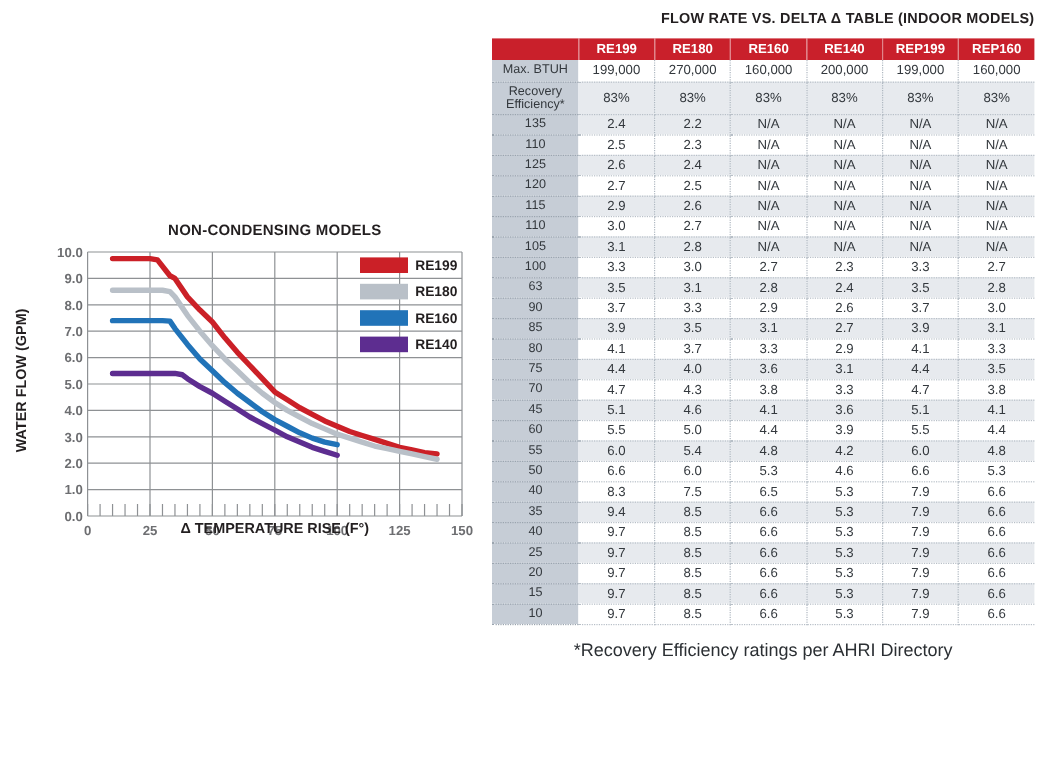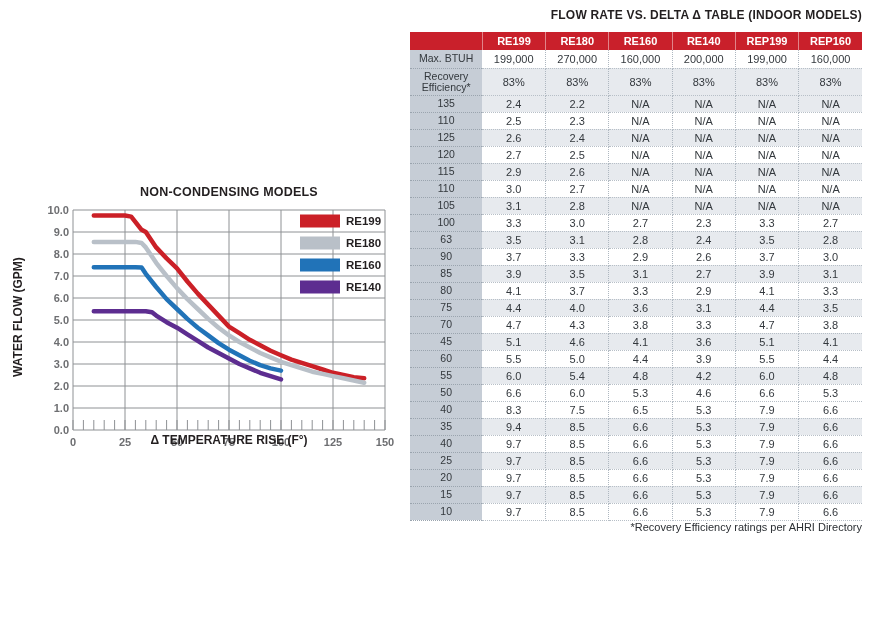--- a/index.html
+++ b/index.html
@@ -33,21 +33,21 @@
   thead th:last-child { border-right:none; }
   td.lab { background:#c6cdd6; font-size:10.5px; color:#33383d;
            border-bottom:1px dotted #9aa4ae; line-height:1.05; padding:2px 1px;margin-left:31px; }
   td.val { color:#33383d; border-right:1px dotted #aeb7c0; border-bottom:1px dotted #b7bfc7; }
   td.val:last-child { border-right:none; }
   tr.meta td { height:18px; }
   tr.shade td.val { background:#e7eaee; }
   tr.plain td.val { background:#ffffff; }
   tr.gap td { border-top:4px solid #ffffff; }
   tr.data td { height:17px; }
-  #footnote { font-size:11px; color:#2b2f33; text-align:right; }
+  #footnote { font-size:15px; color:#2b2f33; margin-top:13px; text-align:center; }
 </style>
 </head>
 <body>
 
 <div id="page">
 
   <div id="chart-block">
     <div id="chart-title">NON-CONDENSING MODELS</div>
     <div id="y-axis-label">WATER FLOW (GPM)</div>
     <svg id="chart-svg" width="370" height="270" viewBox="0 0 370 270">

